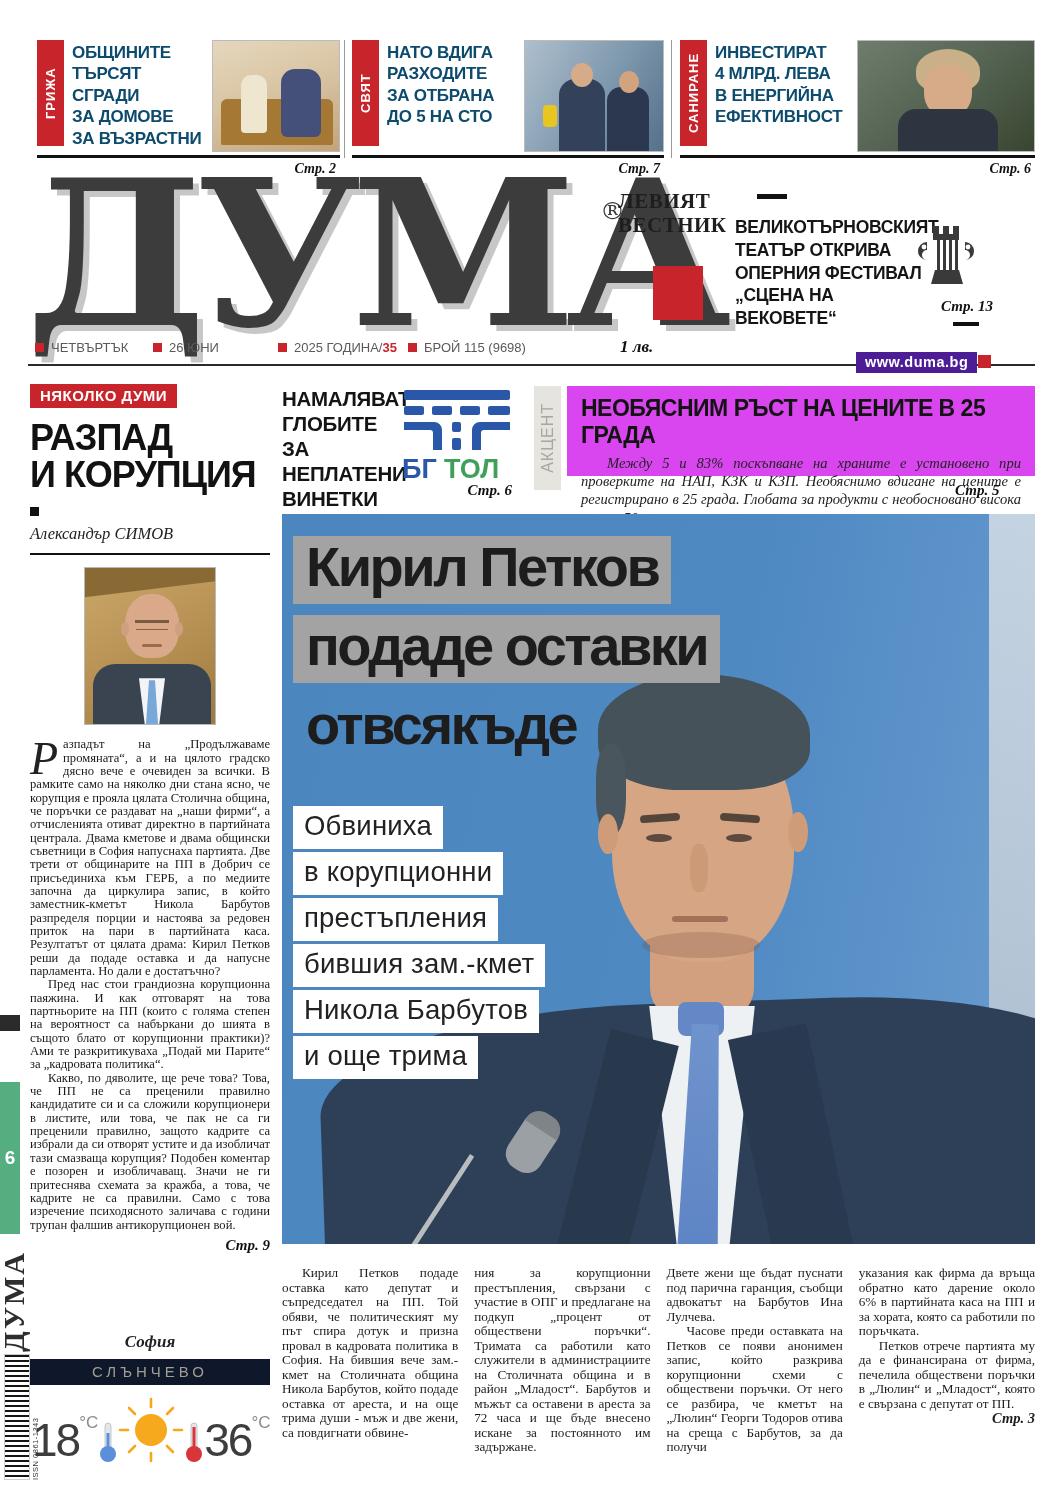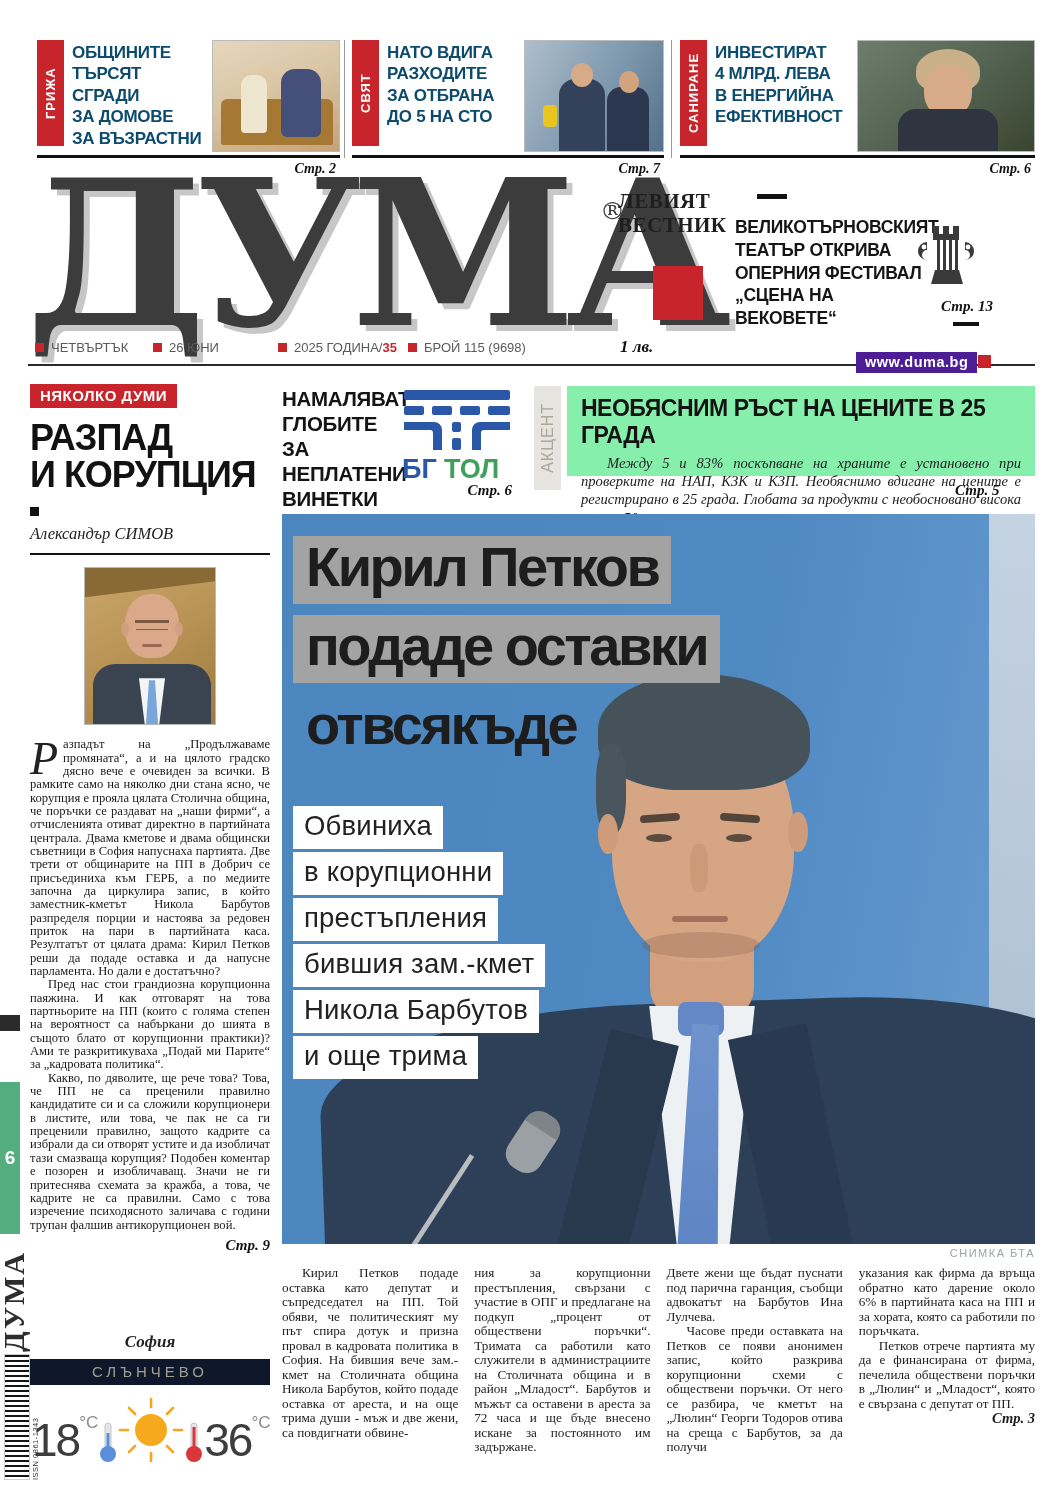--- a/index.html
+++ b/index.html
@@ -124,21 +124,21 @@
   .toll-title { width:120px; font-weight:bold; font-size:20.5px; line-height:1.22; letter-spacing:-0.3px;
                 color:#141414; white-space:pre-line; }
   .toll-logo { position:absolute; right:0; top:2px; }
   .toll-page { position:absolute; right:2px; top:96px; font-family:"Liberation Serif",serif; font-style:italic;
                font-weight:bold; font-size:15px; color:#111; }
 
   
   .akcent-label { position:absolute; left:534px; top:386px; width:27px; height:104px; background:#e5e4de;
                   display:flex; align-items:center; justify-content:center; }
   .akcent-label span { writing-mode:vertical-rl; transform:rotate(180deg); color:#aaa89b; font-size:16px; letter-spacing:1px; }
-  .akcent { position:absolute; left:567px; top:386px; width:468px; height:90px; background:#86efac; padding:9px 14px 0; }
+  .akcent { position:absolute; left:567px; top:386px; width:468px; height:90px; background:#d946ef; padding:9px 14px 0; }
   .ak-head { font-weight:bold; font-size:23px; letter-spacing:-0.5px; color:#131313; }
   .ak-sum { margin-top:5px; font-family:"Liberation Serif",serif; font-style:italic; font-size:14.6px;
             line-height:1.25; text-align:justify; text-indent:26px; color:#222; }
   .ak-page { position:absolute; left:955px; top:482px; font-family:"Liberation Serif",serif; font-style:italic;
              font-weight:bold; font-size:15px; color:#111; }
 
   
   .photo { position:absolute; left:282px; top:514px; width:753px; height:730px; overflow:hidden;
            background:linear-gradient(100deg,#4c86bf 0%,#4f89c2 55%,#5b92c9 78%,#6d9ecf 100%); }
   .photo .panel { position:absolute; right:0; top:0; width:46px; height:100%;
@@ -436,21 +436,20 @@
 
   <div class="subhead">
     <div class="sh-line">Обвиниха</div>
     <div class="sh-line">в корупционни</div>
     <div class="sh-line">престъпления</div>
     <div class="sh-line">бившия зам.-кмет</div>
     <div class="sh-line">Никола Барбутов</div>
     <div class="sh-line">и още трима</div>
   </div>
 
-  <div class="credit">СНИМКА БТА</div>
 
   <div class="story-cols">
     <div class="scol">
       <p class="ind">Кирил Петков подаде оставка като депутат и съпредседател на ПП. Той обяви, че политическият му път спира дотук и призна провал в кадровата политика в София. На бившия вече зам.-кмет на Столичната община Никола Барбутов, който подаде оставка от ареста, и на още трима души - мъж и две жени, са повдигнати обвине-</p>
     </div>
     <div class="scol">
       <p>ния за корупционни престъпления, свързани с участие в ОПГ и предлагане на подкуп „процент от обществени поръчки“. Тримата са работили като служители в администрациите на Столичната община и в район „Младост“. Барбутов и мъжът са оставени в ареста за 72 часа и ще бъде внесено искане за постоянното им задържане.</p>
     </div>
     <div class="scol">
       <p>Двете жени ще бъдат пуснати под парична гаранция, съобщи адвокатът на Барбутов Ина Лулчева.</p>

